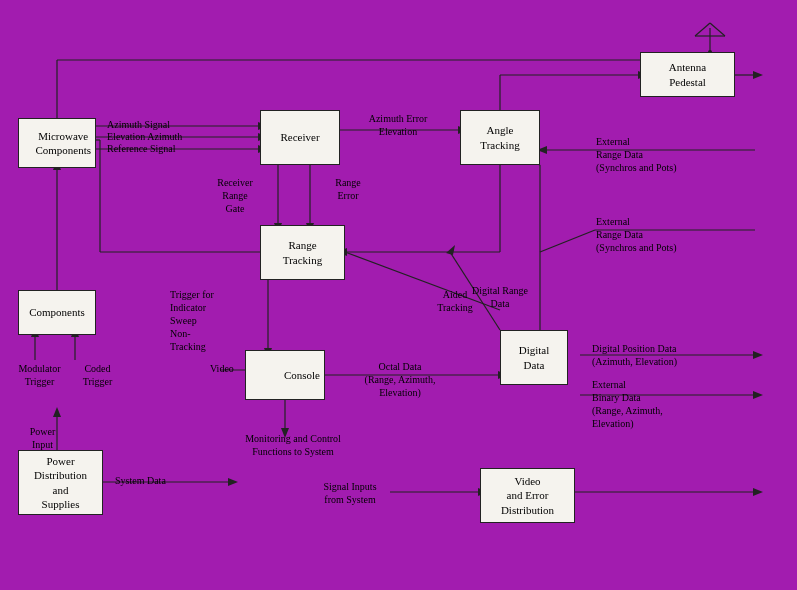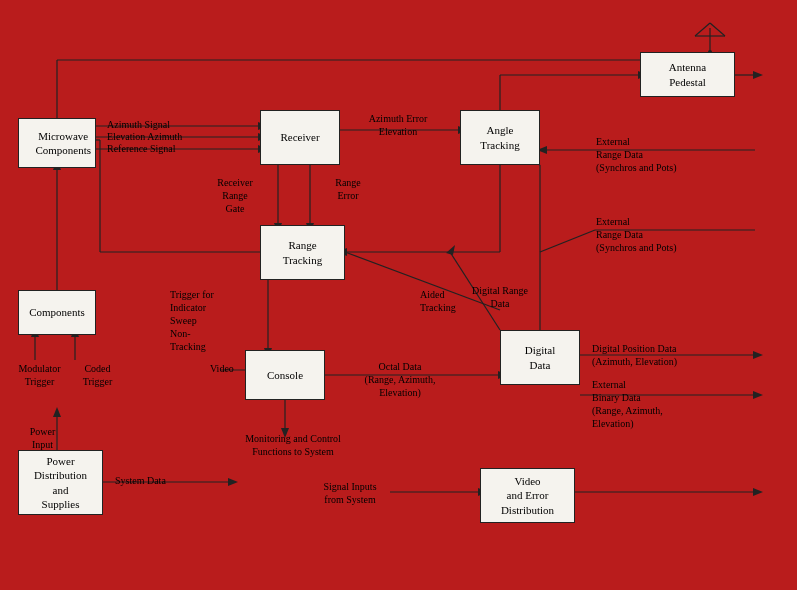--- a/index.html
+++ b/index.html
@@ -9,21 +9,21 @@
       height: 590px;
       font-family: 'Times New Roman', Times, serif;
       font-size: 11px;
       overflow: hidden;
       position: relative;
     }
     .diagram {
       position: relative;
       width: 797px;
       height: 590px;
-      background: #b91c1c;
+      background: #a21caf;
     }
     .box {
       position: absolute;
       border: 1.5px solid #222;
       background: #f5f3ee;
       display: flex;
       align-items: center;
       justify-content: center;
       text-align: center;
       font-size: 11px;
@@ -194,29 +194,29 @@
   </div>
 
   <div class="box" style="left:18px; top:290px; width:78px; height:45px;">
     <span>Components</span>
   </div>
 
   <div class="label" style="left:170px; top:288px; text-align:left; width:80px;">Trigger for<br>Indicator<br>Sweep<br>Non-<br>Tracking</div>
 
   <div class="label" style="left:210px; top:362px;">Video</div>
 
-  <div class="box" style="left:245px; top:350px; width:80px; height:50px;">
+  <div class="box" style="left:245px; top:350px; width:80px; height:50px;justify-content:flex-end;">
     <span>Console</span>
   </div>
 
-  <div class="label" style="left:420px; top:288px; text-align:left; width:70px;">Aided<br>Tracking</div>
+  <div class="label" style="left:420px; top:288px; text-align:center; width:70px;">Aided<br>Tracking</div>
 
   <div class="label" style="left:460px; top:268px; text-align:center; width:80px;margin-top:16px;">Digital Range<br>Data</div>
 
-  <div class="box" style="left:500px; top:330px; width:80px; height:55px;">
+  <div class="box" style="left:500px; top:330px; width:68px; height:55px;">
     <span>Digital<br>Data</span>
   </div>
 
   <div class="label" style="left:340px; top:360px; text-align:center; width:120px;">Octal Data<br>(Range, Azimuth,<br>Elevation)</div>
 
   <div class="label" style="left:592px; top:342px; text-align:left; width:160px;">Digital Position Data<br>(Azimuth, Elevation)</div>
 
   <div class="label" style="left:592px; top:378px; text-align:left; width:160px;">External<br>Binary Data<br>(Range, Azimuth,<br>Elevation)</div>
 
   <div class="label" style="left:12px; top:362px; text-align:center; width:55px;">Modulator<br>Trigger</div>

